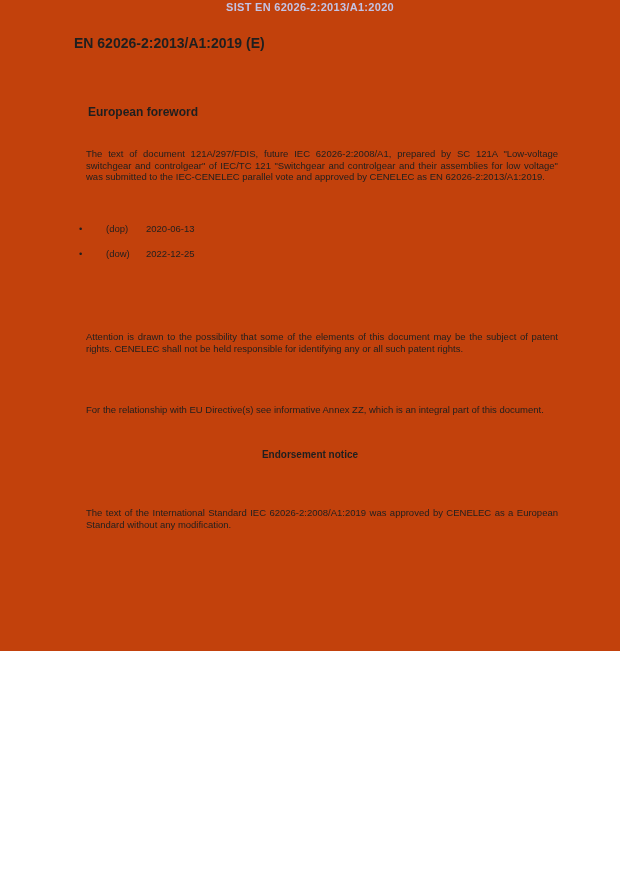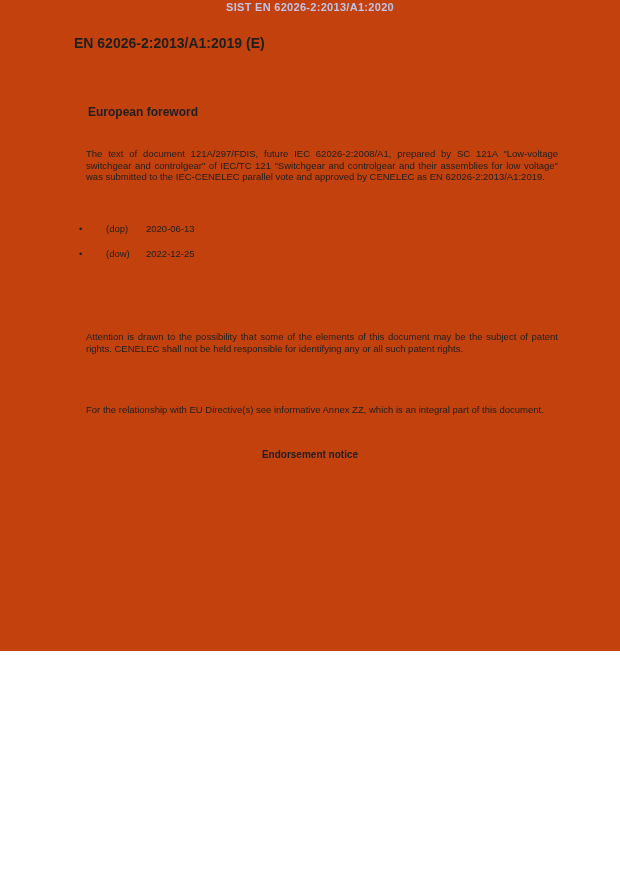--- a/index.html
+++ b/index.html
@@ -136,16 +136,17 @@
     </div>
   </div>
 
   <p class="para body-text p-attention">Attention is drawn to the possibility that some of the elements of this document may be the subject of patent rights. CENELEC shall not be held responsible for identifying any or all such patent rights.</p>
 
 
   <p class="para body-text p-relationship">For the relationship with EU Directive(s) see informative Annex ZZ, which is an integral part of this document.</p>
 
   <h2 class="h-endorsement">Endorsement notice</h2>
 
+  <p class="para body-text p-endorsement">The text of the International Standard IEC 62026-2:2008/A1:2019 was approved by CENELEC as a European Standard without any modification.</p>
 
   <div class="page-number">2</div>
 
 </div>
 
 </body></html>

